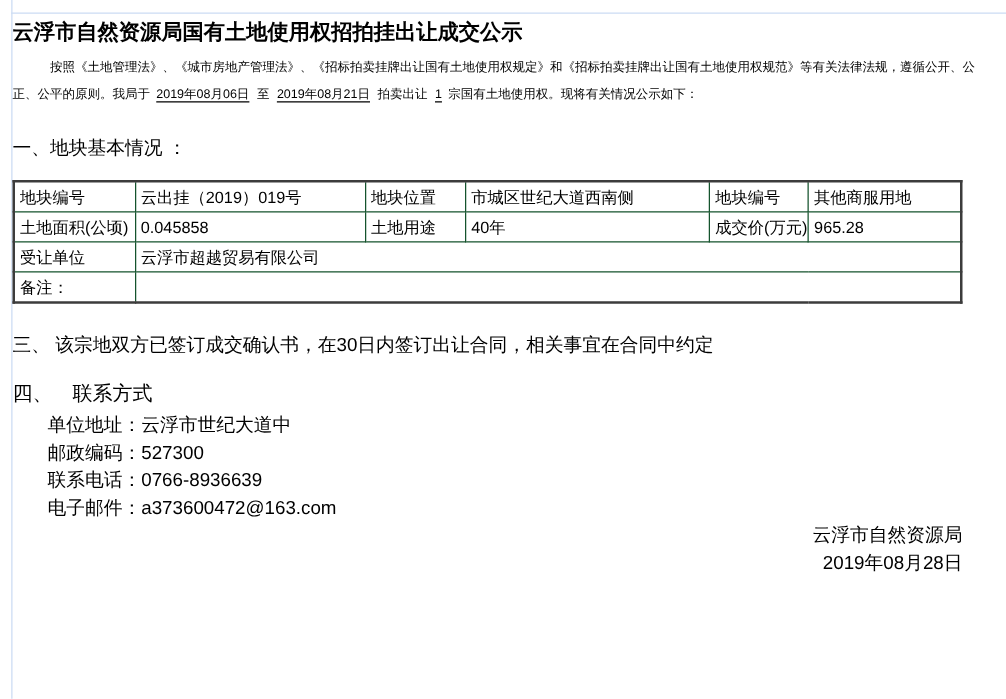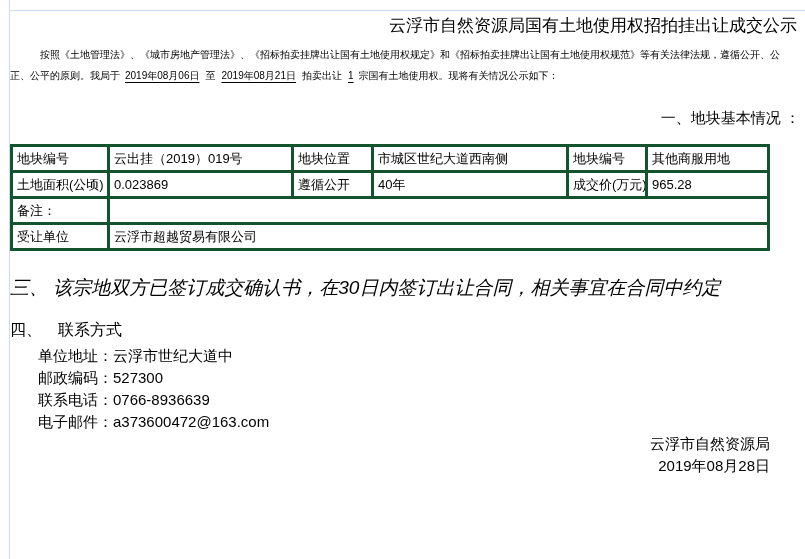--- a/index.html
+++ b/index.html
@@ -5,35 +5,35 @@
   html,body{margin:0;padding:0;}
   body{
     width:805px;height:559px;position:relative;overflow:hidden;
     background:#ffffff;color:#000;
     font-family:"Liberation Sans","DejaVu Sans",sans-serif;
   }
   .frame-left{position:absolute;left:9px;top:0;width:1px;height:559px;background:#cbdcf3;}
   .frame-top{position:absolute;left:9px;top:10px;width:796px;height:1px;background:#cbdcf3;}
   .content{position:absolute;left:10px;top:11px;width:790px;}
 
-  .doc-title{font-size:17px;font-weight:400;text-align:right;margin:3px 0 0 0;width:787px;}
+  .doc-title{font-size:17px;font-weight:700;text-align:left;margin:3px 0 0 0;width:787px;}
 
   .intro{margin:7px 0 0 0;width:787px;font-size:10px;line-height:21px;text-indent:30px;}
   .u{text-decoration:underline;text-underline-offset:3px;margin:0 5px;}
   .sep{margin:0 1px;}
 
-  .sec-heading{margin:23px 0 0 12px;font-size:15px;text-align:right;}
+  .sec-heading{margin:23px 0 0 0;font-size:15px;}
 
   table.land{border-collapse:collapse;table-layout:fixed;width:760px;margin-top:16px;
     border:2px solid #3c3c3c;font-size:13px;}
-  table.land td{border:3px solid #14532d;height:23px;padding:0 2px 0 4px;
+  table.land td{border:1px solid #14532d;height:23px;padding:0 2px 0 4px;
     overflow:hidden;white-space:nowrap;vertical-align:middle;}
 
   .sec2{margin:19px 0 0 0;font-size:15px;}
-  .sec3{margin:24px 0 16px 0;font-size:19px;font-style:italic;}
+  .sec3{margin:24px 0 16px 0;font-size:15px;}
   .sec4-heading{margin:19px 0 0 0;font-size:16px;}
   .contacts{margin:4px 0 0 28px;font-size:15px;line-height:22px;}
   .contact-line{white-space:pre;}
   .footer{width:760px;text-align:right;font-size:15px;line-height:22px;margin-top:0;}
 </style>
 </head>
 <body>
 
 <div class="frame-left"></div>
 <div class="frame-top"></div>
@@ -59,33 +59,33 @@
         <tr>
       <td>地块编号</td>
       <td>云出挂（2019）019号</td>
       <td>地块位置</td>
       <td>市城区世纪大道西南侧</td>
       <td>地块编号</td>
       <td>其他商服用地</td>
     </tr>
     <tr>
       <td>土地面积(公顷)</td>
-      <td>0.023869</td>
-      <td>遵循公开</td>
+      <td>0.045858</td>
+      <td>土地用途</td>
       <td>40年</td>
       <td>成交价(万元)</td>
       <td>965.28</td>
     </tr>
     <tr>
+      <td>受让单位</td>
+      <td colspan="5">云浮市超越贸易有限公司</td>
+    </tr>
+    <tr>
       <td>备注：</td>
       <td colspan="5"></td>
-    </tr>
-    <tr>
-      <td>受让单位</td>
-      <td colspan="5">云浮市超越贸易有限公司</td>
     </tr>
   </tbody>
     </table>
 
 
   <div class="sec3">三、 该宗地双方已签订成交确认书，在30日内签订出让合同，相关事宜在合同中约定</div>
 
   <div class="sec4-heading">四、　联系方式</div>
 
   <div class="contacts">

